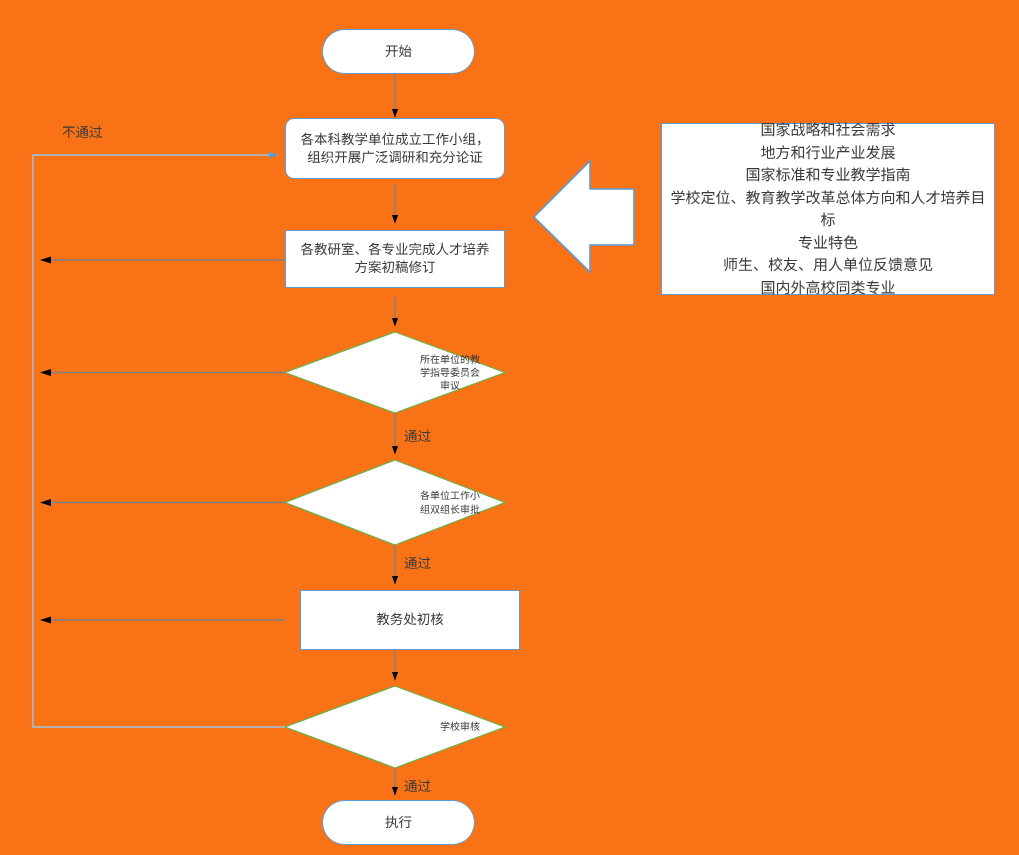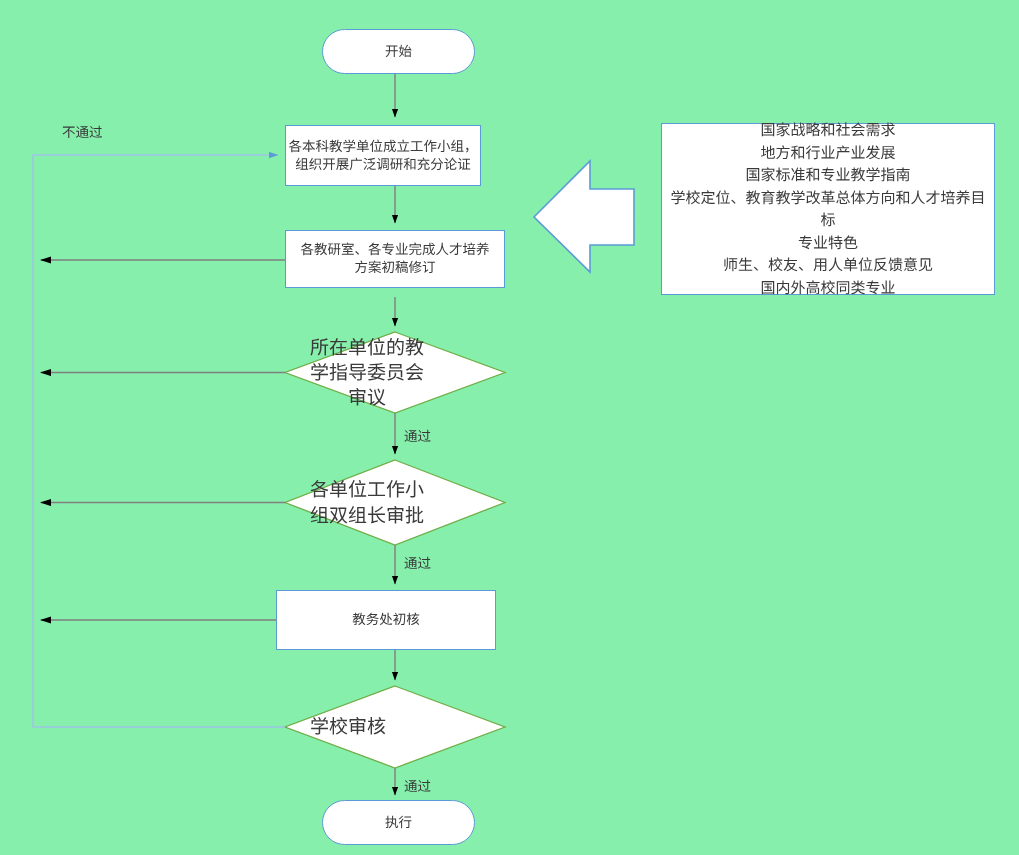--- a/index.html
+++ b/index.html
@@ -9,21 +9,21 @@
     background: #ffffff;
   }
   body {
     font-family: "DejaVu Sans", "Liberation Sans", sans-serif;
     color: #404040;
   }
   #canvas {
     position: relative;
     width: 1019px;
     height: 855px;
-    background: #86efac;
+    background: #f97316;
     overflow: hidden;
   }
   #wires {
     position: absolute;
     left: 0;
     top: 0;
     width: 1019px;
     height: 855px;
   }
   .node {
@@ -52,24 +52,24 @@
     border: 1.2px solid #5b9bd5;
     background: #ffffff;
     font-size: 15px;
     line-height: 1.5;
     padding: 4px 8px;
   }
   .decision-label {
     position: absolute;
     display: flex;
     align-items: center;
-    justify-content: flex-start;
+    justify-content: flex-end;
     text-align: center;
     white-space: pre-line;
-    font-size: 19px;
+    font-size: 10px;
     line-height: 1.32;
     color: #3a3a3a;
     pointer-events: none;
     z-index: 4;
   }
   .edge-label {
     position: absolute;
     font-size: 13.5px;
     color: #3a3a3a;
     z-index: 4;
@@ -113,42 +113,42 @@
     <line x1="285" y1="260" x2="41" y2="260" stroke="#7f7f7f" stroke-width="1.4" marker-end="url(#arrowBlackLeft)"></line>
     <line x1="285" y1="372.5" x2="41" y2="372.5" stroke="#7f7f7f" stroke-width="1.4" marker-end="url(#arrowBlackLeft)"></line>
     <line x1="285" y1="502.5" x2="41" y2="502.5" stroke="#7f7f7f" stroke-width="1.4" marker-end="url(#arrowBlackLeft)"></line>
     <line x1="285" y1="620" x2="41" y2="620" stroke="#7f7f7f" stroke-width="1.4" marker-end="url(#arrowBlackLeft)"></line>
   </svg>
 
   <div class="node terminator" style="left:322px; top:29px; width:153px; height:45px;">
     <span>开始</span>
   </div>
 
-  <div class="node process" style="left:285px; top:125px; width:196px; height:61px;">
+  <div class="node process" style="left:285px; top:118px; width:220px; height:61px;border-radius:9px;">
     <span>各本科教学单位成立工作小组，
 组织开展广泛调研和充分论证</span>
   </div>
 
   <div class="node process" style="left:285px; top:230px; width:220px; height:58px;">
     <span>各教研室、各专业完成人才培养
 方案初稿修订</span>
   </div>
 
   <div class="decision-label" style="left:310px; top:332px; width:170px; height:81px;">
     <span>所在单位的教
 学指导委员会
 审议</span>
   </div>
 
   <div class="decision-label" style="left:310px; top:460px; width:170px; height:85px;">
     <span>各单位工作小
 组双组长审批</span>
   </div>
 
-  <div class="node process" style="left:276px; top:590px; width:220px; height:60px;">
+  <div class="node process" style="left:300px; top:590px; width:220px; height:60px;">
     <span>教务处初核</span>
   </div>
 
   <div class="decision-label" style="left:310px; top:686px; width:170px; height:82px;">
     <span>学校审核</span>
   </div>
 
   <div class="node terminator" style="left:322px; top:800px; width:153px; height:45px;">
     <span>执行</span>
   </div>

